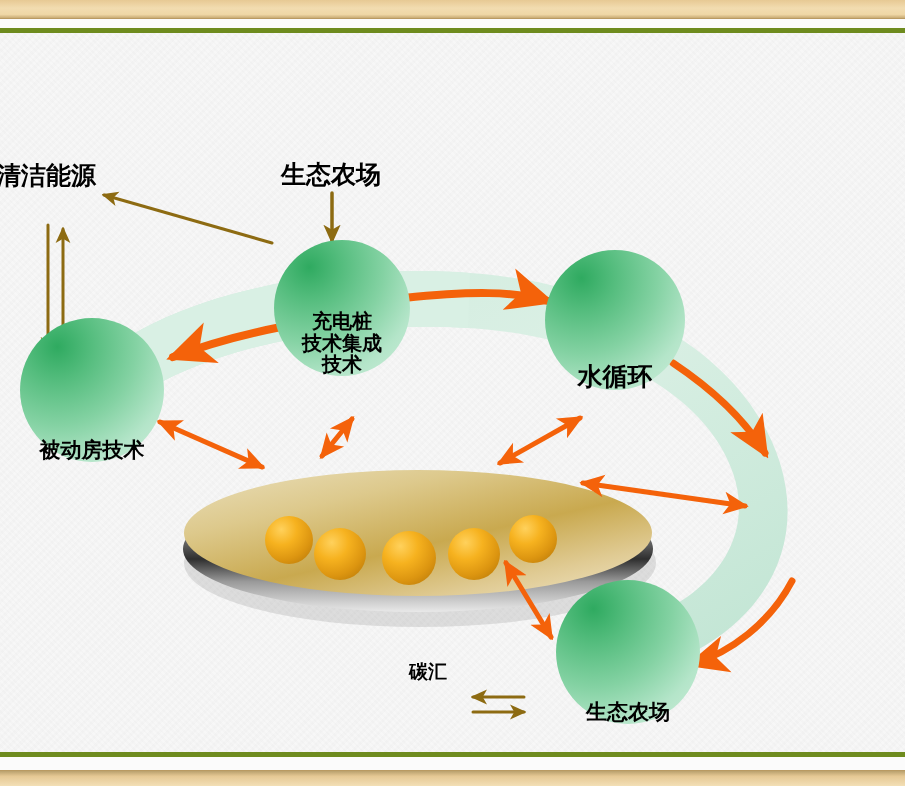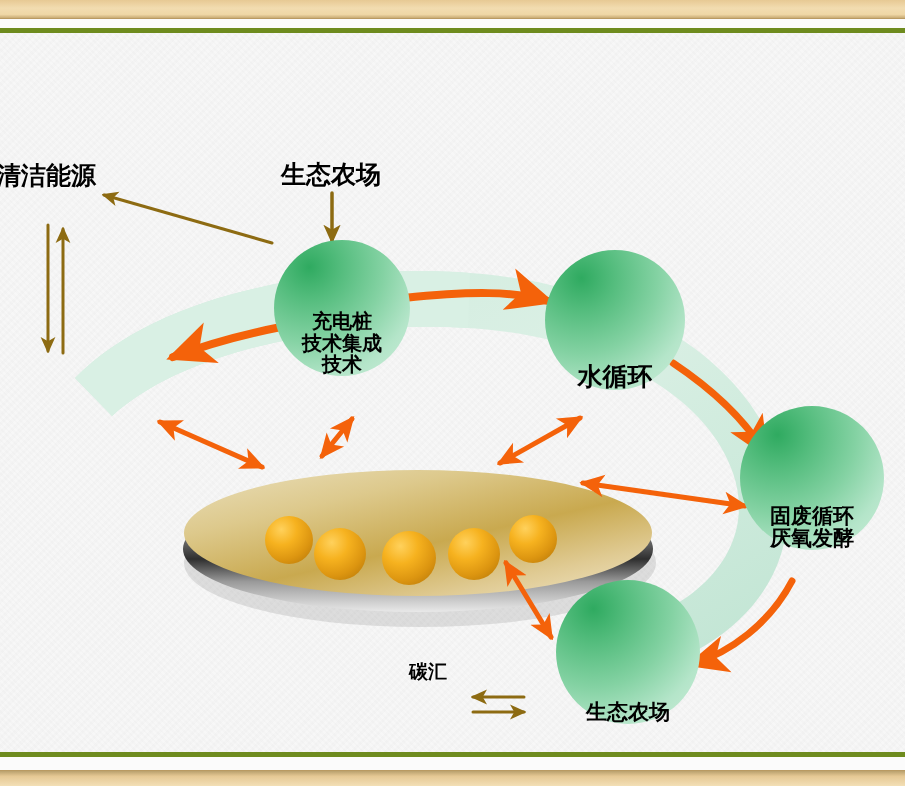--- a/index.html
+++ b/index.html
@@ -177,39 +177,36 @@
         <line x1="48" y1="192" x2="48" y2="318" stroke-width="3" marker-end="url(#bHead)"></line>
 
         <line x1="63" y1="320" x2="63" y2="196" stroke-width="3" marker-end="url(#bHead)"></line>
 
         <line x1="524" y1="664" x2="473" y2="664" stroke-width="3" marker-end="url(#bHead)"></line>
 
         <line x1="473" y1="679" x2="524" y2="679" stroke-width="3" marker-end="url(#bHead)"></line>
       </g>
     </svg>
 
+    <div class="node" style="left:20px;top:285px;width:144px;height:144px;font-size:21px;">
+      <span>被动房技术</span>
+    </div>
 
     <div class="node" style="left:274px;top:207px;width:136px;height:136px;font-size:20px;">
       <div>
         <span>充电桩</span>
         <span>技术集成</span>
         <span>技术</span>
       </div>
     </div>
 
     <div class="node" style="left:545px;top:217px;width:140px;height:140px;font-size:25px;">
       <span>水循环</span>
     </div>
 
-    <div class="node" style="left:740px;top:373px;width:144px;height:144px;font-size:21px;">
-      <div>
-        <span>固废循环</span>
-        <span>厌氧发酵</span>
-      </div>
-    </div>
 
     <div class="node" style="left:556px;top:547px;width:144px;height:144px;font-size:21px;">
       <span>生态农场</span>
     </div>
 
     <div class="label" style="left:-4px;top:126px;font-size:25px;">清洁能源</div>
     <div class="label" style="left:281px;top:125px;font-size:25px;">生态农场</div>
     <div class="label" style="left:409px;top:626px;font-size:19px;">碳汇</div>
 
   </div>

